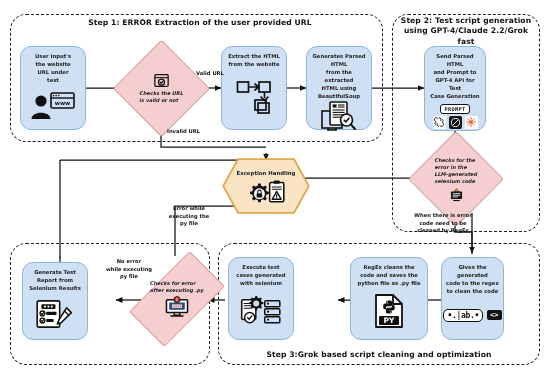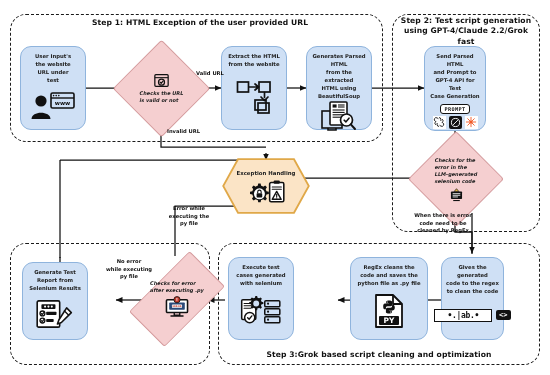--- a/index.html
+++ b/index.html
@@ -100,23 +100,23 @@
   .pill{
     border:1.1px solid #111;border-radius:3px;background:#fff;
     font-family:"DejaVu Sans Mono", monospace;font-weight:700;
     font-size:5.2px;letter-spacing:.4px;padding:1px 3px;color:#111;
   }
   .logorow{display:flex;gap:3px;align-items:center;justify-content:center;margin-top:2px;}
   .logobox{width:13px;height:13px;display:flex;align-items:center;justify-content:center;}
   .blackchip{background:#111;border-radius:2px;}
   .whitechip{background:#fff;}
   .regexchip{
-    background:#fff;border:1.1px solid #111;border-radius:0;
+    background:#fff;border:1.1px solid #111;border-radius:5px;
     font-family:"DejaVu Sans Mono", monospace;font-weight:700;font-size:8px;
-    padding:1px 12px;color:#111;letter-spacing:-.3px;
+    padding:1px 3px;color:#111;letter-spacing:-.3px;
   }
   .codechip{
     background:#111;border-radius:2px;color:#fff;
     font-family:"DejaVu Sans Mono", monospace;font-weight:700;font-size:7px;
     padding:1px 3px;
   }
 </style>
 </head>
 <body>
 
@@ -175,21 +175,21 @@
 
       <path d="M208,300 L208,300"></path>
     </g>
 
     <g stroke="#111" stroke-width="1.25" fill="none" marker-end="url(#ah)">
       <path d="M266,212 L266,200"></path>
     </g>
   </svg>
 
   <div class="group" style="left:10px;top:14px;width:373px;height:128px;"></div>
-  <div class="group-title" style="left:60px;top:18px;width:280px;">Step 1: HTML Exception of the user provided URL</div>
+  <div class="group-title" style="left:60px;top:18px;width:280px;">Step 1: ERROR Extraction of the user provided URL</div>
 
   <div class="group" style="left:392px;top:14px;width:148px;height:218px;"></div>
   <div class="group-title" style="left:396px;top:16px;width:140px;">Step 2: Test script generation
 using GPT-4/Claude 2.2/Grok fast
 API</div>
 
   <div class="group" style="left:218px;top:243px;width:322px;height:122px;"></div>
   <div class="group-title" style="left:228px;top:350px;width:302px;">Step 3:Grok based script cleaning and optimization</div>
 
   <div class="group" style="left:10px;top:243px;width:200px;height:122px;"></div>

